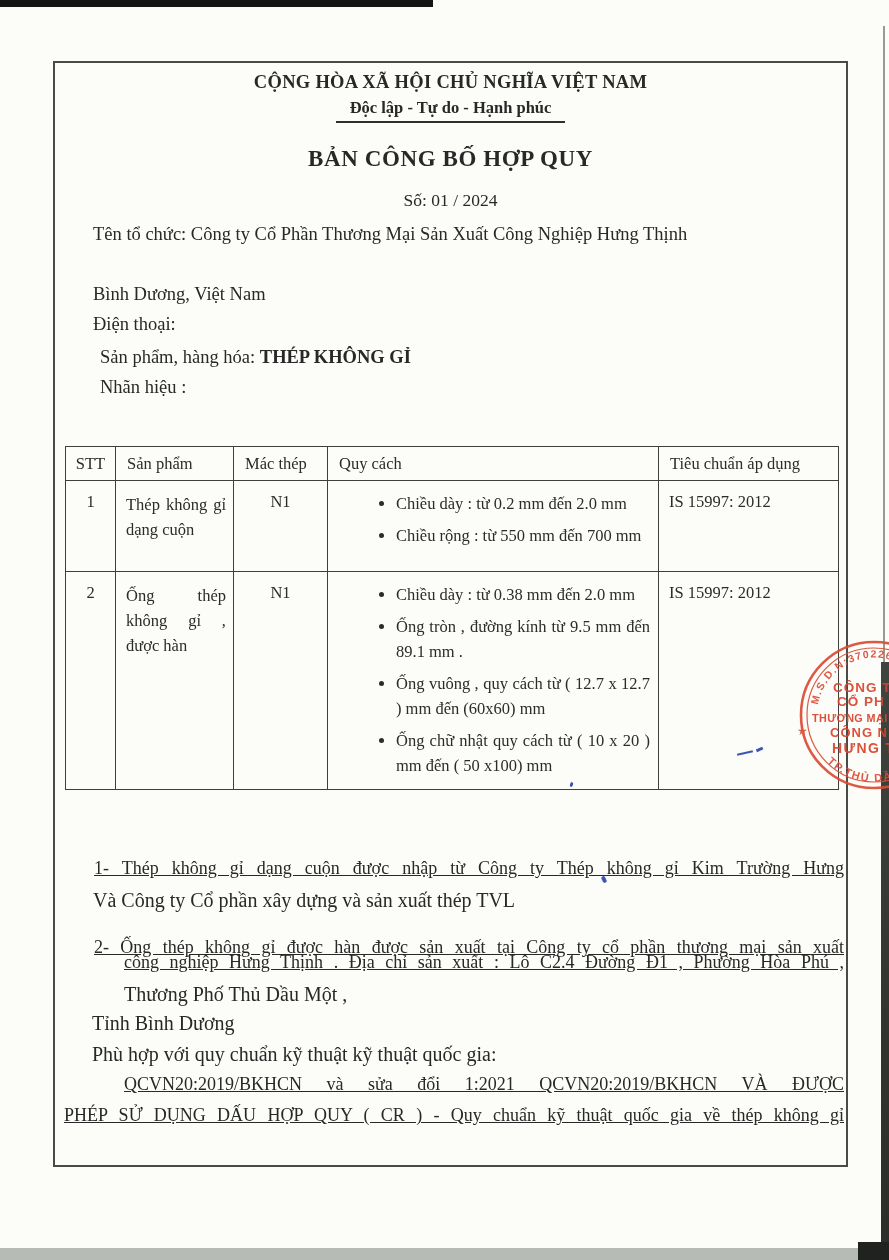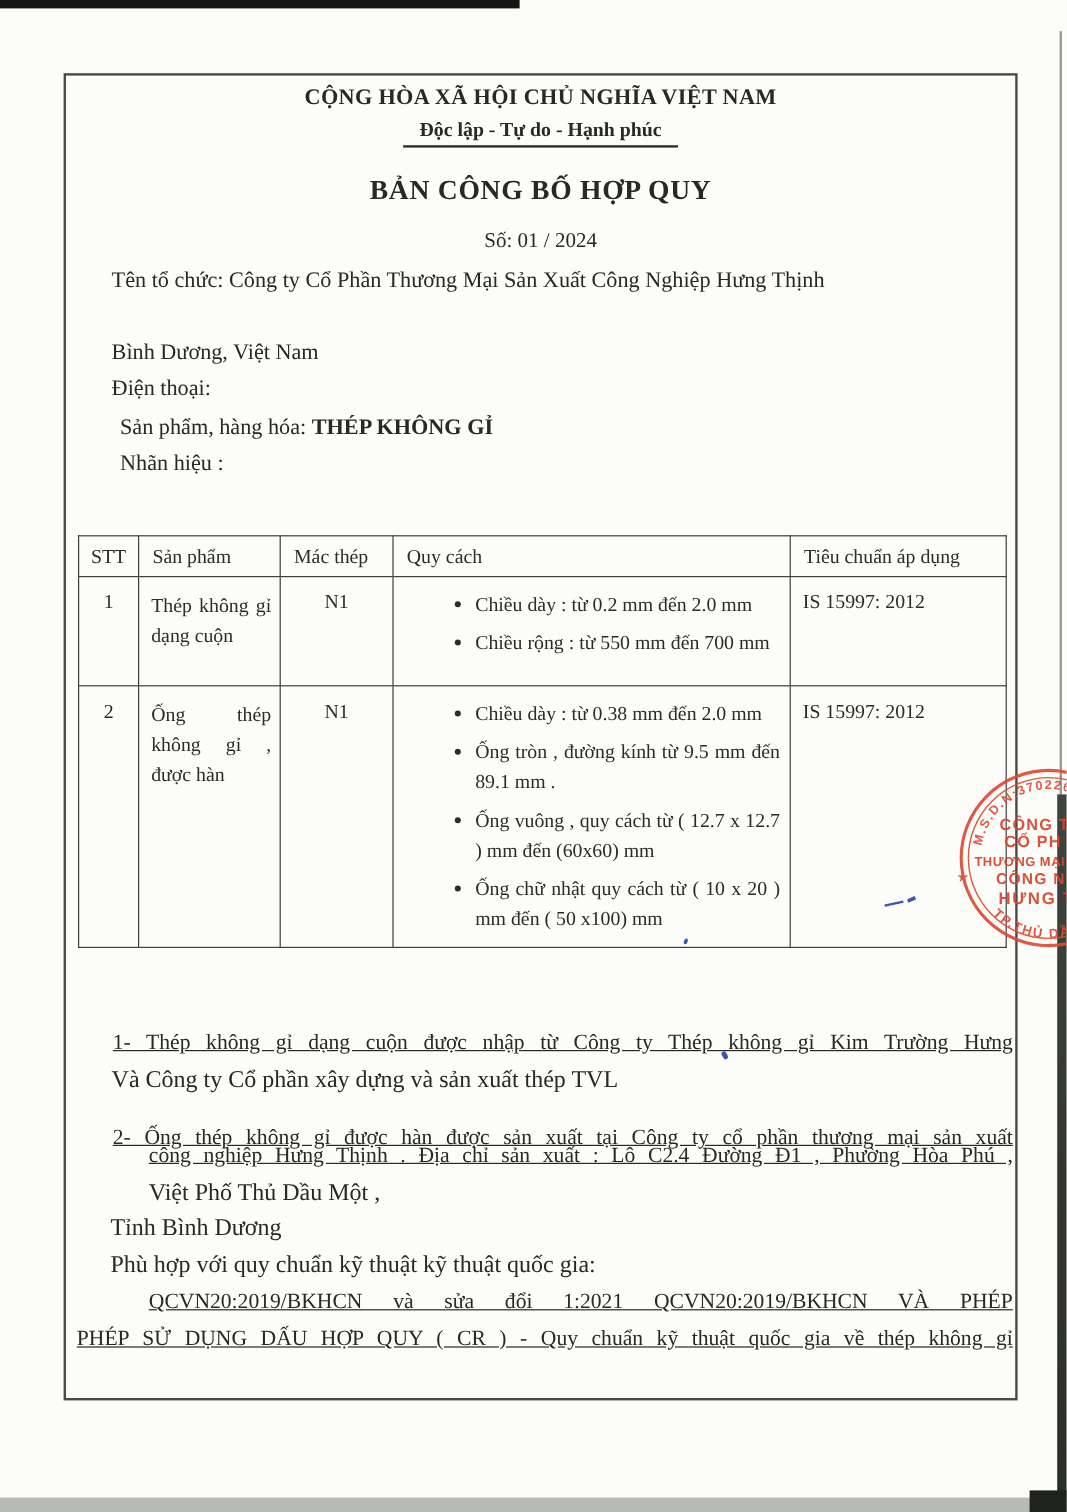--- a/index.html
+++ b/index.html
@@ -129,24 +129,24 @@
         </td>
         <td class="cell-std">IS 15997: 2012</td>
       </tr>
     </tbody>
   </table>
 
   <div class="jline" style="left:94px; top:858px; width:750px;">1- Thép không gỉ dạng cuộn được nhập từ Công ty Thép không gỉ Kim Trường Hưng</div>
   <div class="nline" style="left:93px; top:889px;">Và Công ty Cổ phần xây dựng và sản xuất thép TVL</div>
   <div class="jline" style="left:94px; top:921px; width:750px;margin-top:16px;">2- Ống thép không gỉ được hàn được sản xuất tại Công ty cổ phần thương mại sản xuất</div>
   <div class="jline" style="left:124px; top:952px; width:720px;">công nghiệp Hưng Thịnh . Địa chỉ sản xuất : Lô C2.4 Đường Đ1 , Phường Hòa Phú ,</div>
-  <div class="nline" style="left:124px; top:983px;">Việt Phố Thủ Dầu Một ,</div>
+  <div class="nline" style="left:124px; top:983px;">Thương Phố Thủ Dầu Một ,</div>
   <div class="nline" style="left:92px; top:1012px;">Tỉnh Bình Dương</div>
   <div class="nline" style="left:92px; top:1043px;">Phù hợp với quy chuẩn kỹ thuật kỹ thuật quốc gia:</div>
-  <div class="jline" style="left:124px; top:1074px; width:720px;">QCVN20:2019/BKHCN và sửa đổi 1:2021 QCVN20:2019/BKHCN VÀ PHÉP</div>
+  <div class="jline" style="left:124px; top:1074px; width:720px;">QCVN20:2019/BKHCN và sửa đổi 1:2021 QCVN20:2019/BKHCN VÀ ĐƯỢC</div>
   <div class="jline" style="left:64px; top:1105px; width:780px;">PHÉP SỬ DỤNG DẤU HỢP QUY ( CR ) - Quy chuẩn kỹ thuật quốc gia về thép không gỉ</div>
 
   <svg class="stamp-svg" viewBox="780 600 180 270">
     <circle cx="874" cy="715" r="73" fill="none" stroke-width="2.6" stroke="#dc4c35"></circle>
     <circle cx="874" cy="715" r="67" fill="none" stroke-width="1.2" stroke="#dc4c35"></circle>
     <defs>
       <path id="arcTop" d="M 818 705 A 57 57 0 0 1 911 671" fill="none"></path>
       <path id="arcBottom" d="M 827 762 A 66 66 0 0 0 921 762" fill="none"></path>
     </defs>
     <text font-size="10.5" letter-spacing="1.4" fill="#dc4c35">

